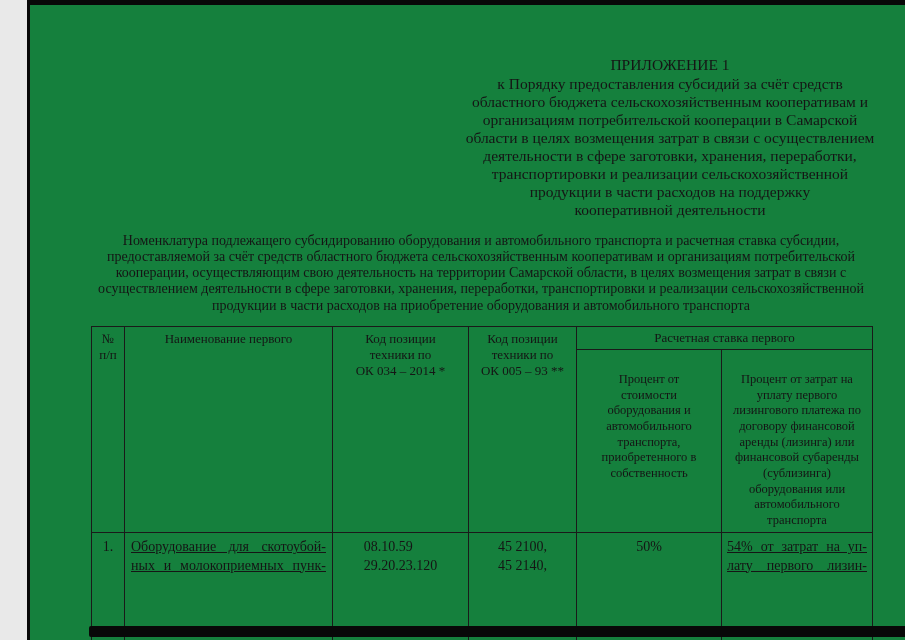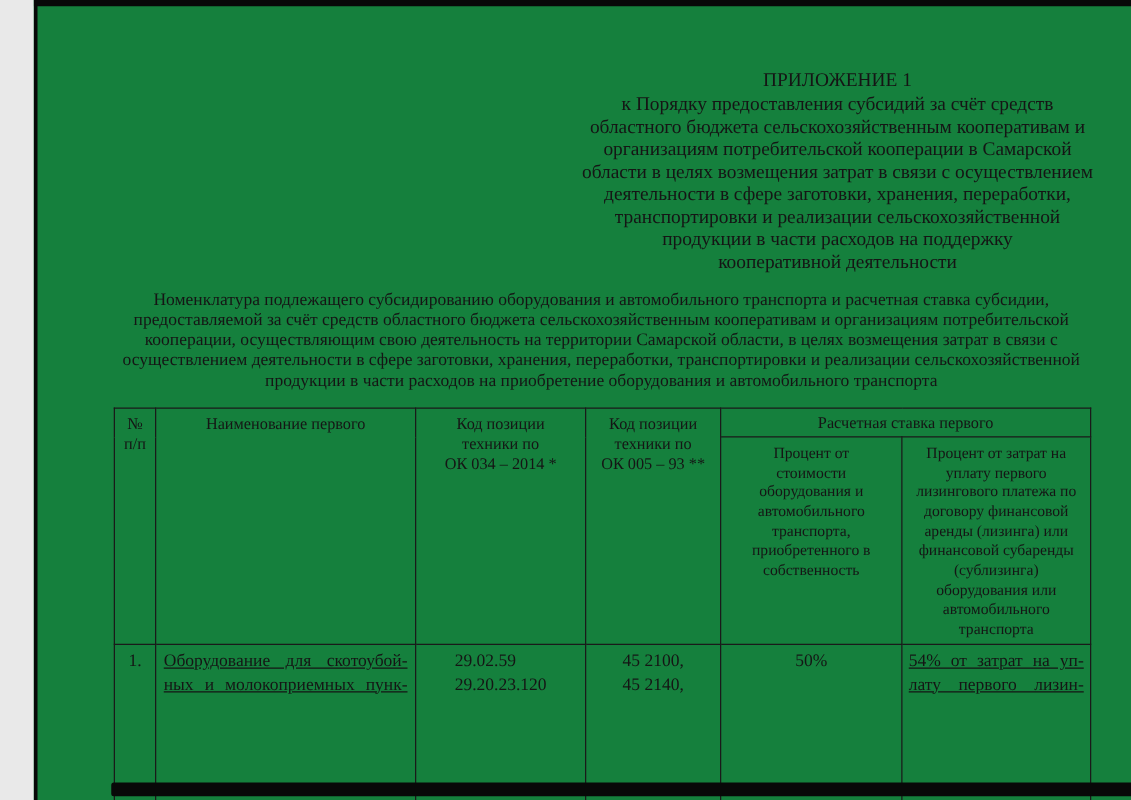--- a/index.html
+++ b/index.html
@@ -50,21 +50,21 @@
     font-weight: normal;
     vertical-align: top;
     overflow: hidden;
   }
   thead th {
     text-align: center;
     font-size: 13px;
     line-height: 1.25;
     padding: 4px 2px;
   }
-  thead th.sub { font-size: 12.5px; padding-top: 5px; }
+  thead th.sub { font-size: 12.5px; padding-top: 22px; }
   thead th.group { vertical-align: middle; padding: 3px 2px; }
 
   tbody td { font-size: 14px; line-height: 1.3; padding: 5px 4px; }
   tbody tr.body-row { height: 150px; }
   td.num  { text-align: center; }
   td.name { padding-left: 6px; padding-right: 6px; }
   .just {
     display: block;
     white-space: pre-line;
     text-align: justify;
@@ -146,21 +146,21 @@
       </tr>
     </thead>
     <tbody>
       <tr class="body-row">
         <td class="num">1.</td>
         <td class="name">
           <span class="just">Оборудование для скотоубой-
 ных и молокоприемных пунк-</span>
         </td>
         <td class="code">
-          <span class="lblock">29.02.59
+          <span class="lblock">08.10.59
 29.20.23.120</span>
         </td>
         <td class="code">
           <span class="lblock">45 2100,
 45 2140,</span>
         </td>
         <td class="pct">50%</td>
         <td class="lease">
           <span class="just">54% от затрат на уп-
 лату первого лизин-</span>

